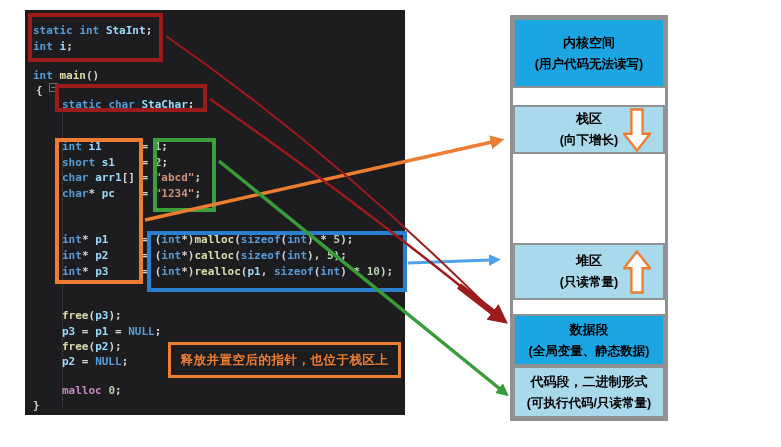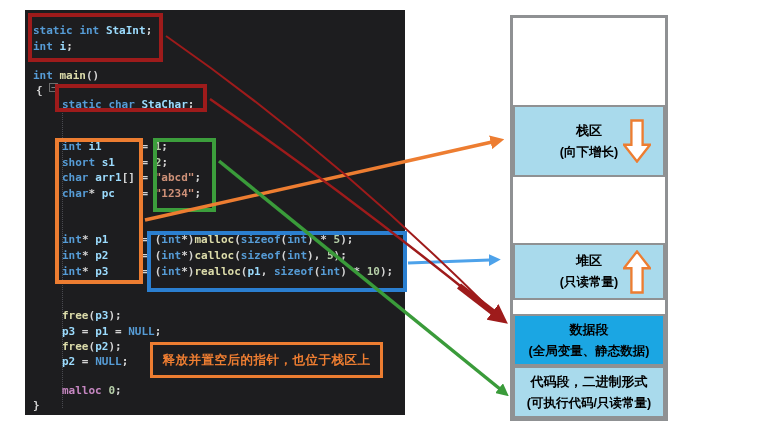--- a/index.html
+++ b/index.html
@@ -75,26 +75,30 @@
       <div class="code-line" style="left: 37px; top: 346px;"><span style="color: rgb(156, 220, 254);">p2</span><span style="color: rgb(212, 212, 212);"> = </span><span style="color: rgb(86, 156, 214);">NULL</span><span style="color: rgb(212, 212, 212);">;</span></div>
       <div class="code-line" style="left: 37px; top: 375px;"><span style="color: rgb(197, 134, 192);">malloc</span><span style="color: rgb(212, 212, 212);"> </span><span style="color: rgb(181, 206, 168);">0</span><span style="color: rgb(212, 212, 212);">;</span></div>
       <div class="code-line" style="left: 8px; top: 390px;"><span style="color: rgb(212, 212, 212);">}</span></div>
     </div>
 
   <div class="hl-box" style="left: 28px; top: 13px; width: 135px; height: 49px; border: 4px solid rgb(158, 27, 27);"></div>
     <div class="hl-box" style="left: 55px; top: 84px; width: 152px; height: 28px; border: 4px solid rgb(158, 27, 27);"></div>
     <div class="hl-box" style="left: 55px; top: 138px; width: 88px; height: 146px; border: 4px solid rgb(237, 125, 49);"></div>
     <div class="hl-box" style="left: 153px; top: 138px; width: 63px; height: 74px; border: 4px solid rgb(60, 158, 60);"></div>
     <div class="hl-box" style="left: 147px; top: 231px; width: 260px; height: 61px; border: 4px solid rgb(43, 127, 208);"></div>
-    <div id="annotation-box" class="hl-box" style="left: 150px; top: 342px; width: 233px; height: 36px; border: 3px solid rgb(237, 125, 49); justify-content: center;">
+    <div id="annotation-box" class="hl-box" style="left: 168px; top: 342px; width: 233px; height: 36px; border: 3px solid rgb(237, 125, 49); justify-content: center;">
     <span id="annotation-text" style="color: rgb(237, 125, 49);">释放并置空后的指针，也位于栈区上</span>
   </div>
 
   <div id="memory-column" style="left: 510px; top: 15px; width: 158px; height: 406px; border: 3px solid rgb(143, 145, 147);">
-      <div class="mem-block" style="top: 87px; height: 72px; background: rgb(169, 218, 236); border: 2px solid rgb(143, 145, 147);">
+      <div class="mem-block" style="top: 0px; height: 70px; background: rgb(27, 166, 227); border: 2px solid rgb(143, 145, 147);">
+        <span class="mem-line1">内核空间</span>
+        <span class="mem-line2">(用户代码无法读写)</span>
+      </div>
+      <div class="mem-block" style="top: 87px; height: 49px; background: rgb(169, 218, 236); border: 2px solid rgb(143, 145, 147);">
         <span class="mem-line1">栈区</span>
         <span class="mem-line2">(向下增长)</span>
         <svg width="28" height="44" viewBox="0 0 30 46" class="grow-arrow">
           <path d="M9,1 L21,1 L21,27 L29,27 L15,45 L1,27 L9,27 Z" fill="#ffffff" stroke="#ED7D31" stroke-width="2.5" stroke-linejoin="miter"></path>
         </svg>
       </div>
       <div class="mem-block" style="top: 225px; height: 57px; background: rgb(169, 218, 236); border: 2px solid rgb(143, 145, 147);">
         <span class="mem-line1">堆区</span>
         <span class="mem-line2">(只读常量)</span>
         <svg width="28" height="44" viewBox="0 0 30 46" class="grow-arrow">

